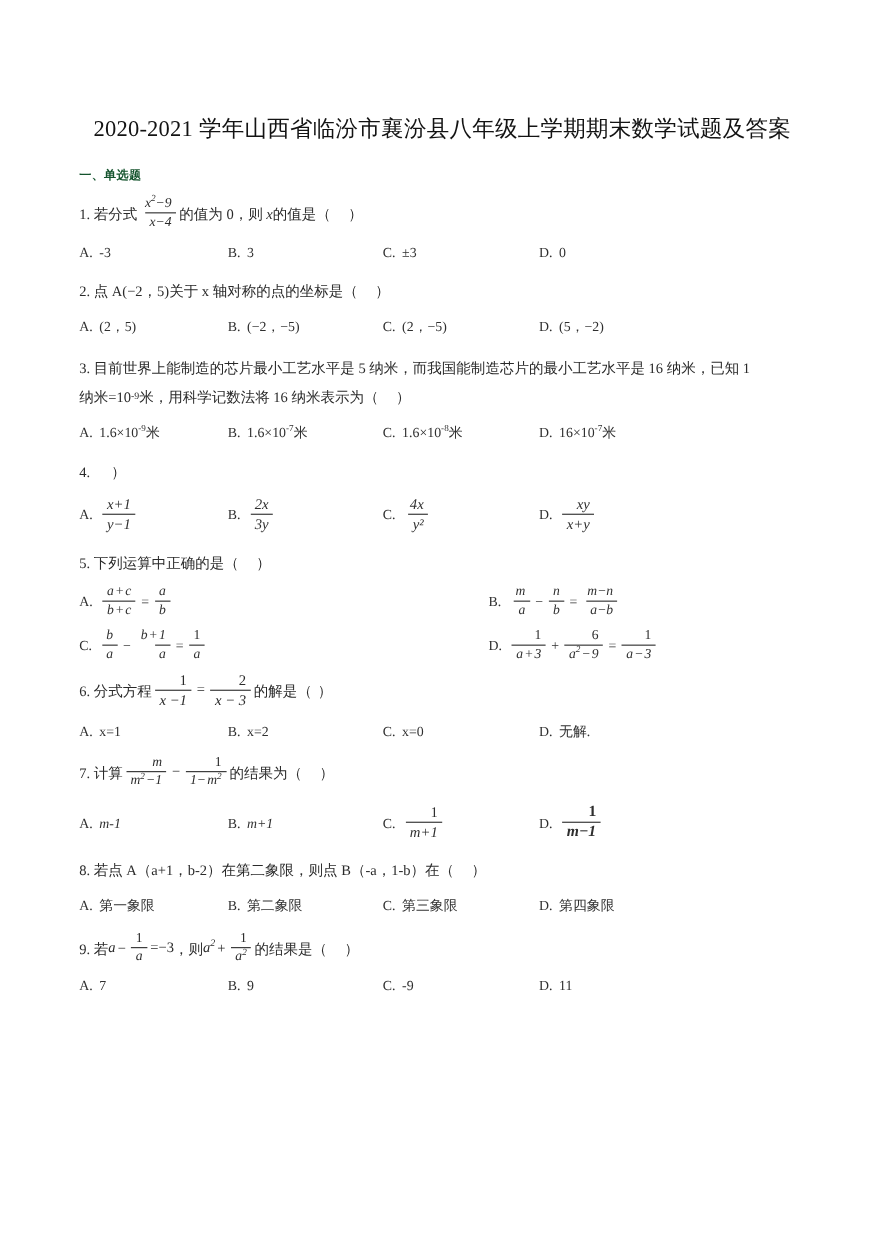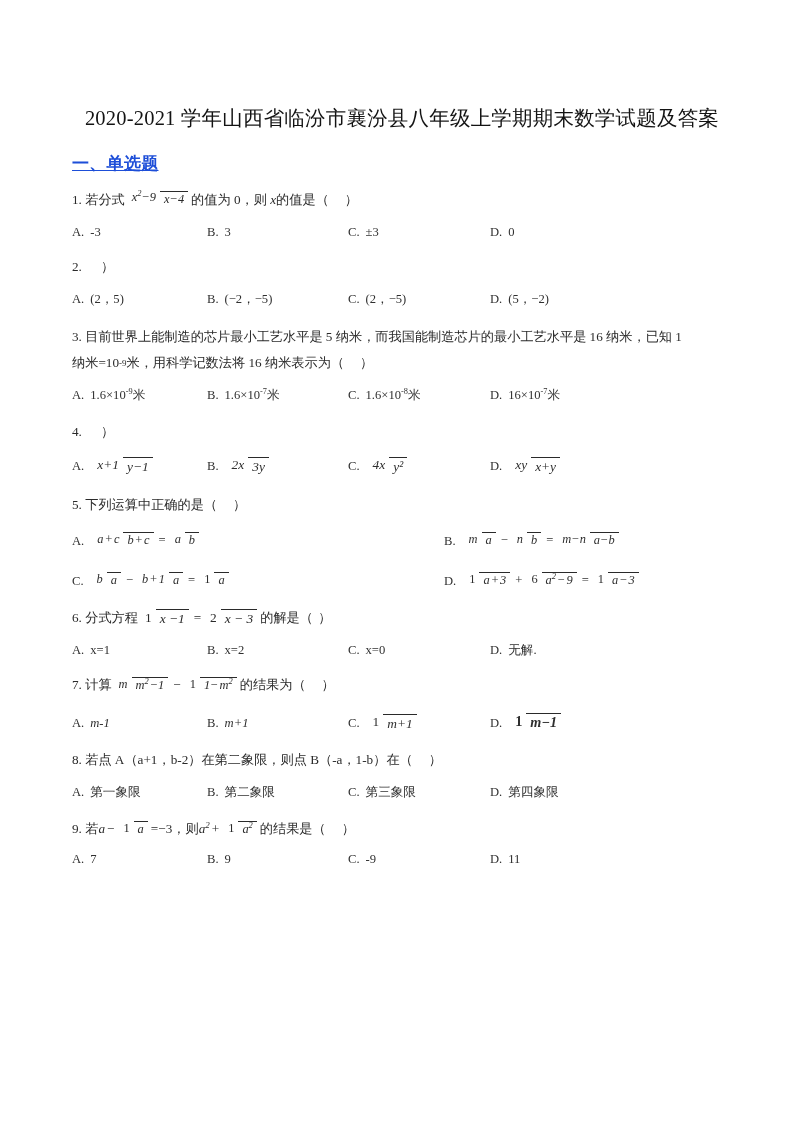--- a/index.html
+++ b/index.html
@@ -35,27 +35,26 @@
     line-height: 40px;
     text-align: center;
     font-weight: 400;
     color: #131313;
     letter-spacing: 0.2px;
     margin: 0 0 14px 0;
   }
 
   
   .section-heading {
-    font-size: 17px;
+    font-size: 11px;
     font-weight: bold;
-    color: #1d4ed8;
+    color: #14532d;
     margin: 0 0 12px 0;
     letter-spacing: 0.3px;
     font-family: "Liberation Sans", "DejaVu Sans", sans-serif;
-    text-decoration: underline;
   }
 
   
   .question {
     margin-bottom: 2px;
   }
   .stem {
     font-size: 13.2px;
     line-height: 25px;
     color: #2a2a2a;
@@ -108,22 +107,22 @@
 
   
   .math {
     font-family: "Liberation Serif", "DejaVu Serif", serif;
     font-style: italic;
     white-space: nowrap;
   }
   .mathup { font-style: normal; }
   .frac {
     display: inline-flex;
-    flex-direction: row;
-    align-items: center;
+    flex-direction: column;
+    align-items: flex-end;
     vertical-align: middle;
     margin: 0 3px;
     font-size: 12.4px;
     line-height: 1.12;
     position: relative;
     top: -1px;
   }
   .frac .num {
     padding: 0 4px 1px 4px;
   }
@@ -181,20 +180,21 @@
             <span class="opt-lab">D.</span>
             <span>0</span>
           </div>
       </div>
     </div>
 
     <div class="question" style="margin-top:10px;">
       <div class="stem">
         <span class="t">2.</span>
         <span class="t">&nbsp;</span>
+        <span class="t">点 A(−2，5)关于 x 轴对称的点的坐标是（</span>
         <span class="t paren">&nbsp;&nbsp;&nbsp;</span>
         <span class="t">）</span>
       </div>
       <div class="options">
         <div class="opt c1">
             <span class="opt-lab">A.</span>
             <span>(2，5)</span>
           </div>
         <div class="opt c2">
             <span class="opt-lab">B.</span>

